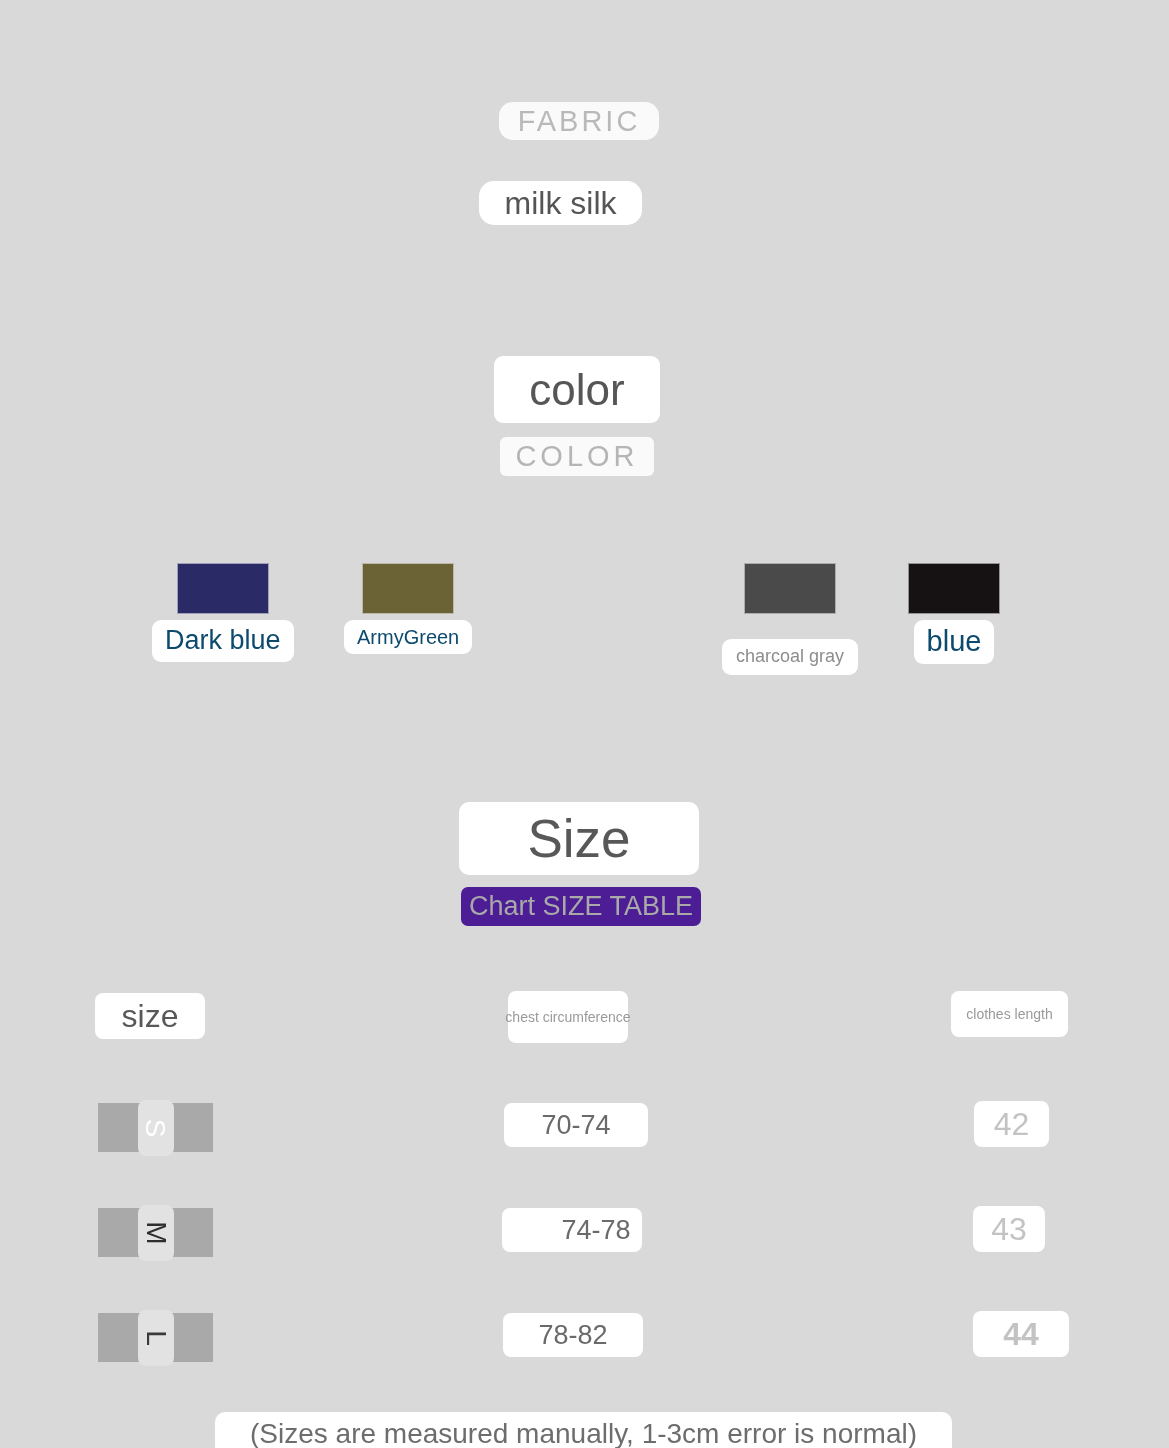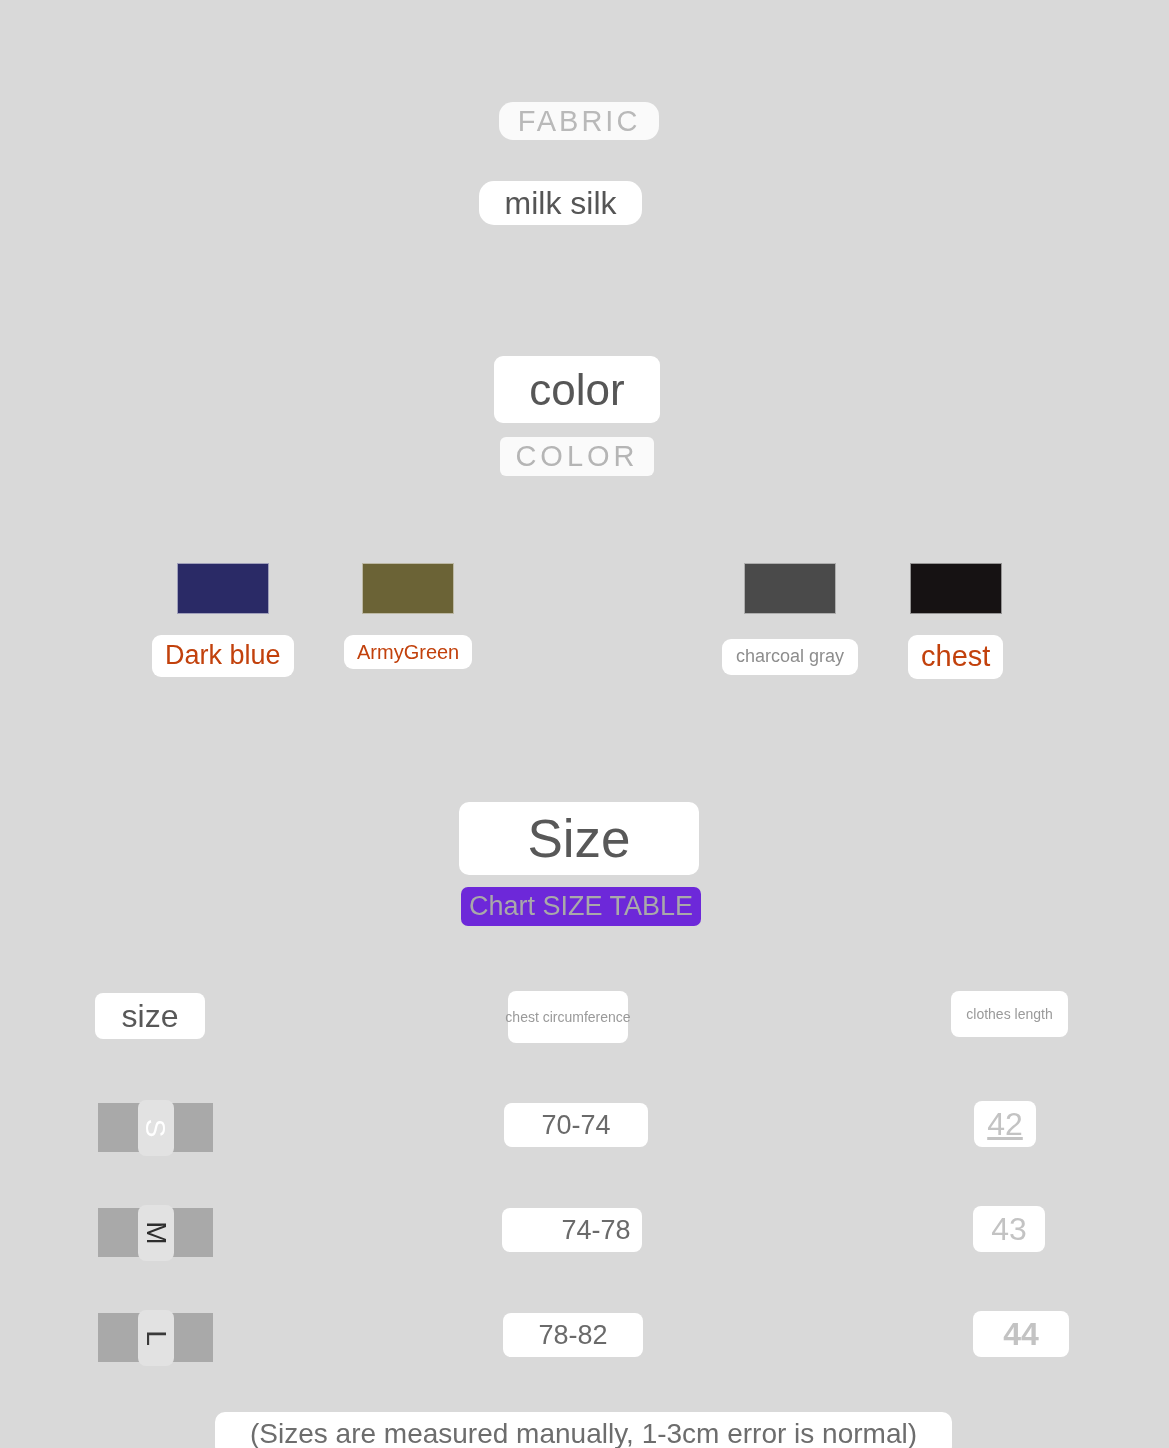--- a/index.html
+++ b/index.html
@@ -93,25 +93,25 @@
     flex-direction: column;
     align-items: center;
   }
   .swatch {
     width: 92px;
     height: 51px;
     border: 1px solid rgba(255,255,255,0.55);
     box-sizing: border-box;
   }
   .swatch-label {
-    margin-top: 21px;
+    margin-top: 6px;
     background: #ffffff;
     border-radius: 9px;
     padding: 6px 13px;
-    color: #c2410c;
+    color: #0c4a6e;
     white-space: nowrap;
     line-height: 1.1;
   }
 
   
   #size-title {
     left: 459px;
     top: 802px;
     width: 240px;
     height: 73px;
@@ -120,21 +120,21 @@
     border-radius: 10px;
   }
   #size-subtitle {
     left: 461px;
     top: 887px;
     width: 240px;
     height: 39px;
     font-size: 27px;
     color: #a9a9a9;
     border-radius: 7px;
-    background: #6d28d9;
+    background: #4c1d95;
   }
 
   
   #size-table {
     position: absolute;
     left: 0;
     top: 985px;
     width: 1169px;
   }
   .trow {
@@ -253,42 +253,42 @@
   </div>
 
 
   <div class="swatch-col" style="left:722px;">
     <div class="swatch" style="background:#4a4a4a;"></div>
     <div class="swatch-label" style="font-size:18px;color:#8d8d8d;margin-top:25px;padding:8px 14px;">charcoal gray</div>
   </div>
 
   <div class="swatch-col" style="left:908px;">
     <div class="swatch" style="background:#161213;"></div>
-    <div class="swatch-label" style="font-size:29px;">chest</div>
+    <div class="swatch-label" style="font-size:29px;">blue</div>
   </div>
 
   <div class="chip" id="size-title">Size</div>
   <div class="chip" id="size-subtitle">Chart SIZE TABLE</div>
 
   <div id="size-table">
 
     <div class="trow">
       <div class="chip th-size">size</div>
       <div class="chip th-chest">chest circumference</div>
       <div class="chip th-length">clothes length</div>
     </div>
 
     <div class="trow">
       <div class="size-cell">
         <div class="size-letter-chip">
           <span class="size-letter s-letter">S</span>
         </div>
       </div>
       <div class="chip chest-cell" style="left:504px;width:144px;">70-74</div>
-      <div class="chip len-cell" style="left:974px;width:62px;text-decoration:underline;">42</div>
+      <div class="chip len-cell" style="left:974px;width:75px;">42</div>
     </div>
 
     <div class="trow">
       <div class="size-cell">
         <div class="size-letter-chip">
           <span class="size-letter m-letter">M</span>
         </div>
       </div>
       <div class="chip chest-cell" style="left:502px;width:140px;padding-left:48px;">74-78</div>
       <div class="chip len-cell" style="left:973px;width:72px;">43</div>

